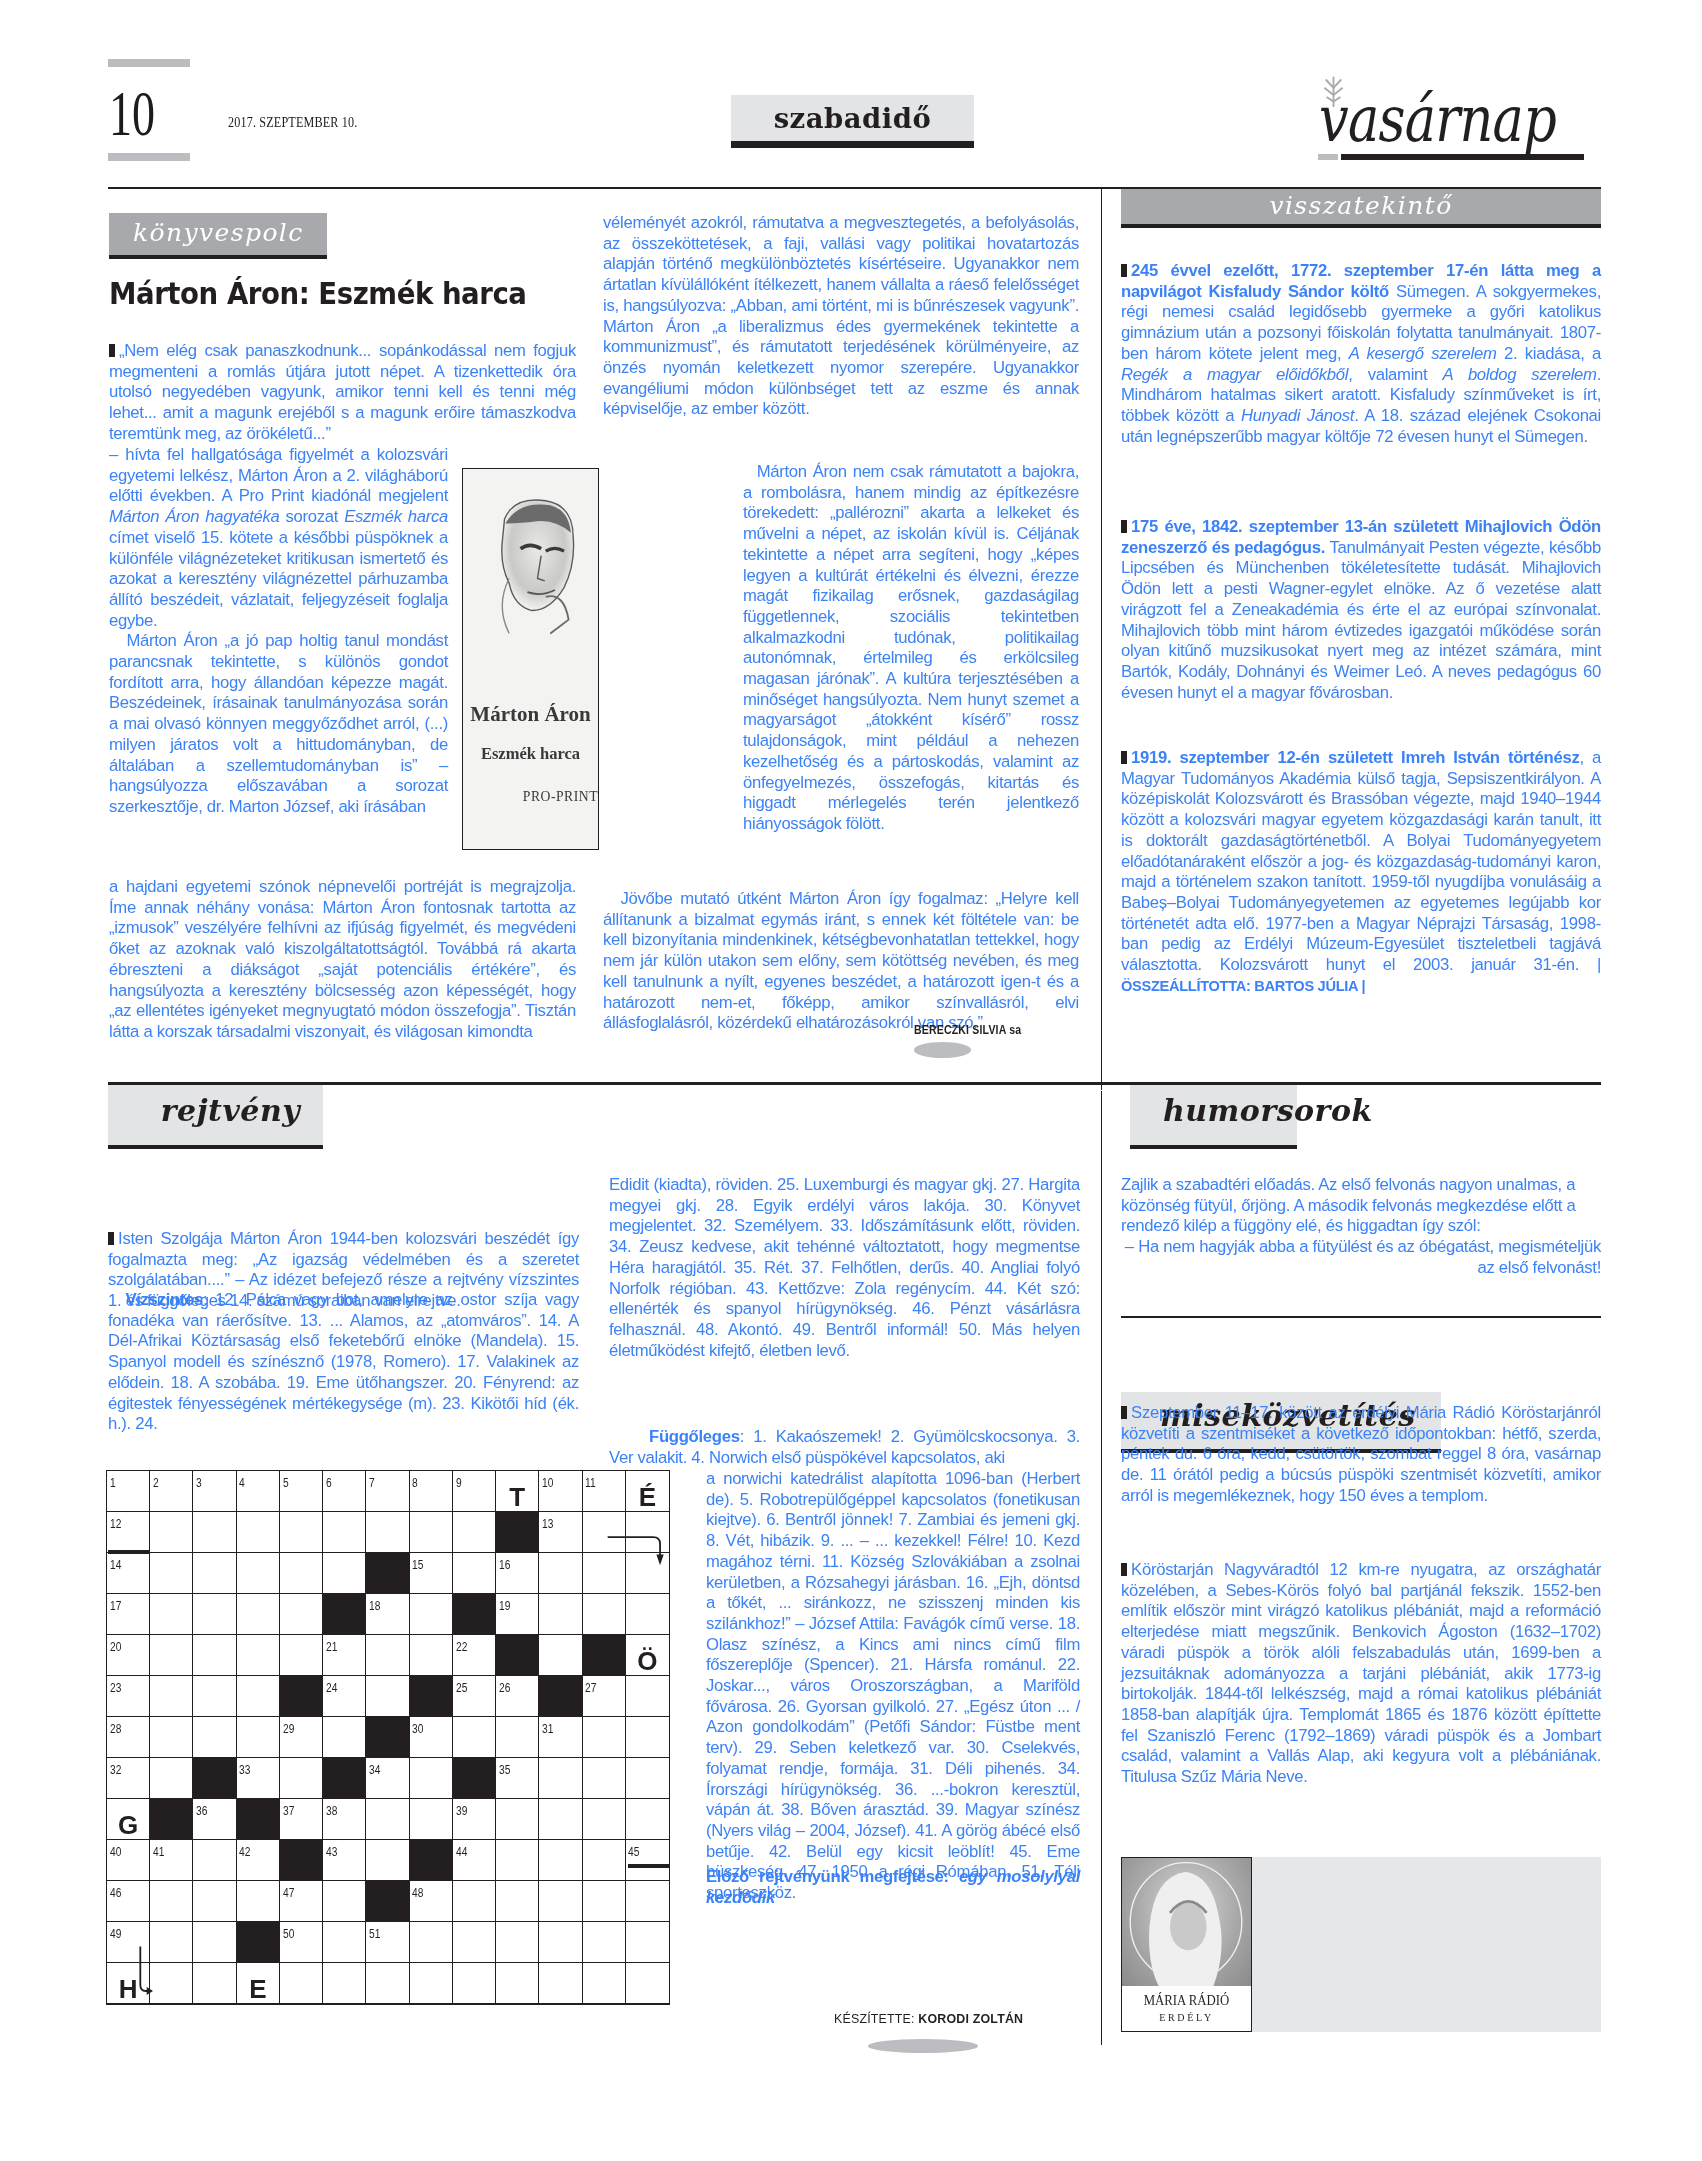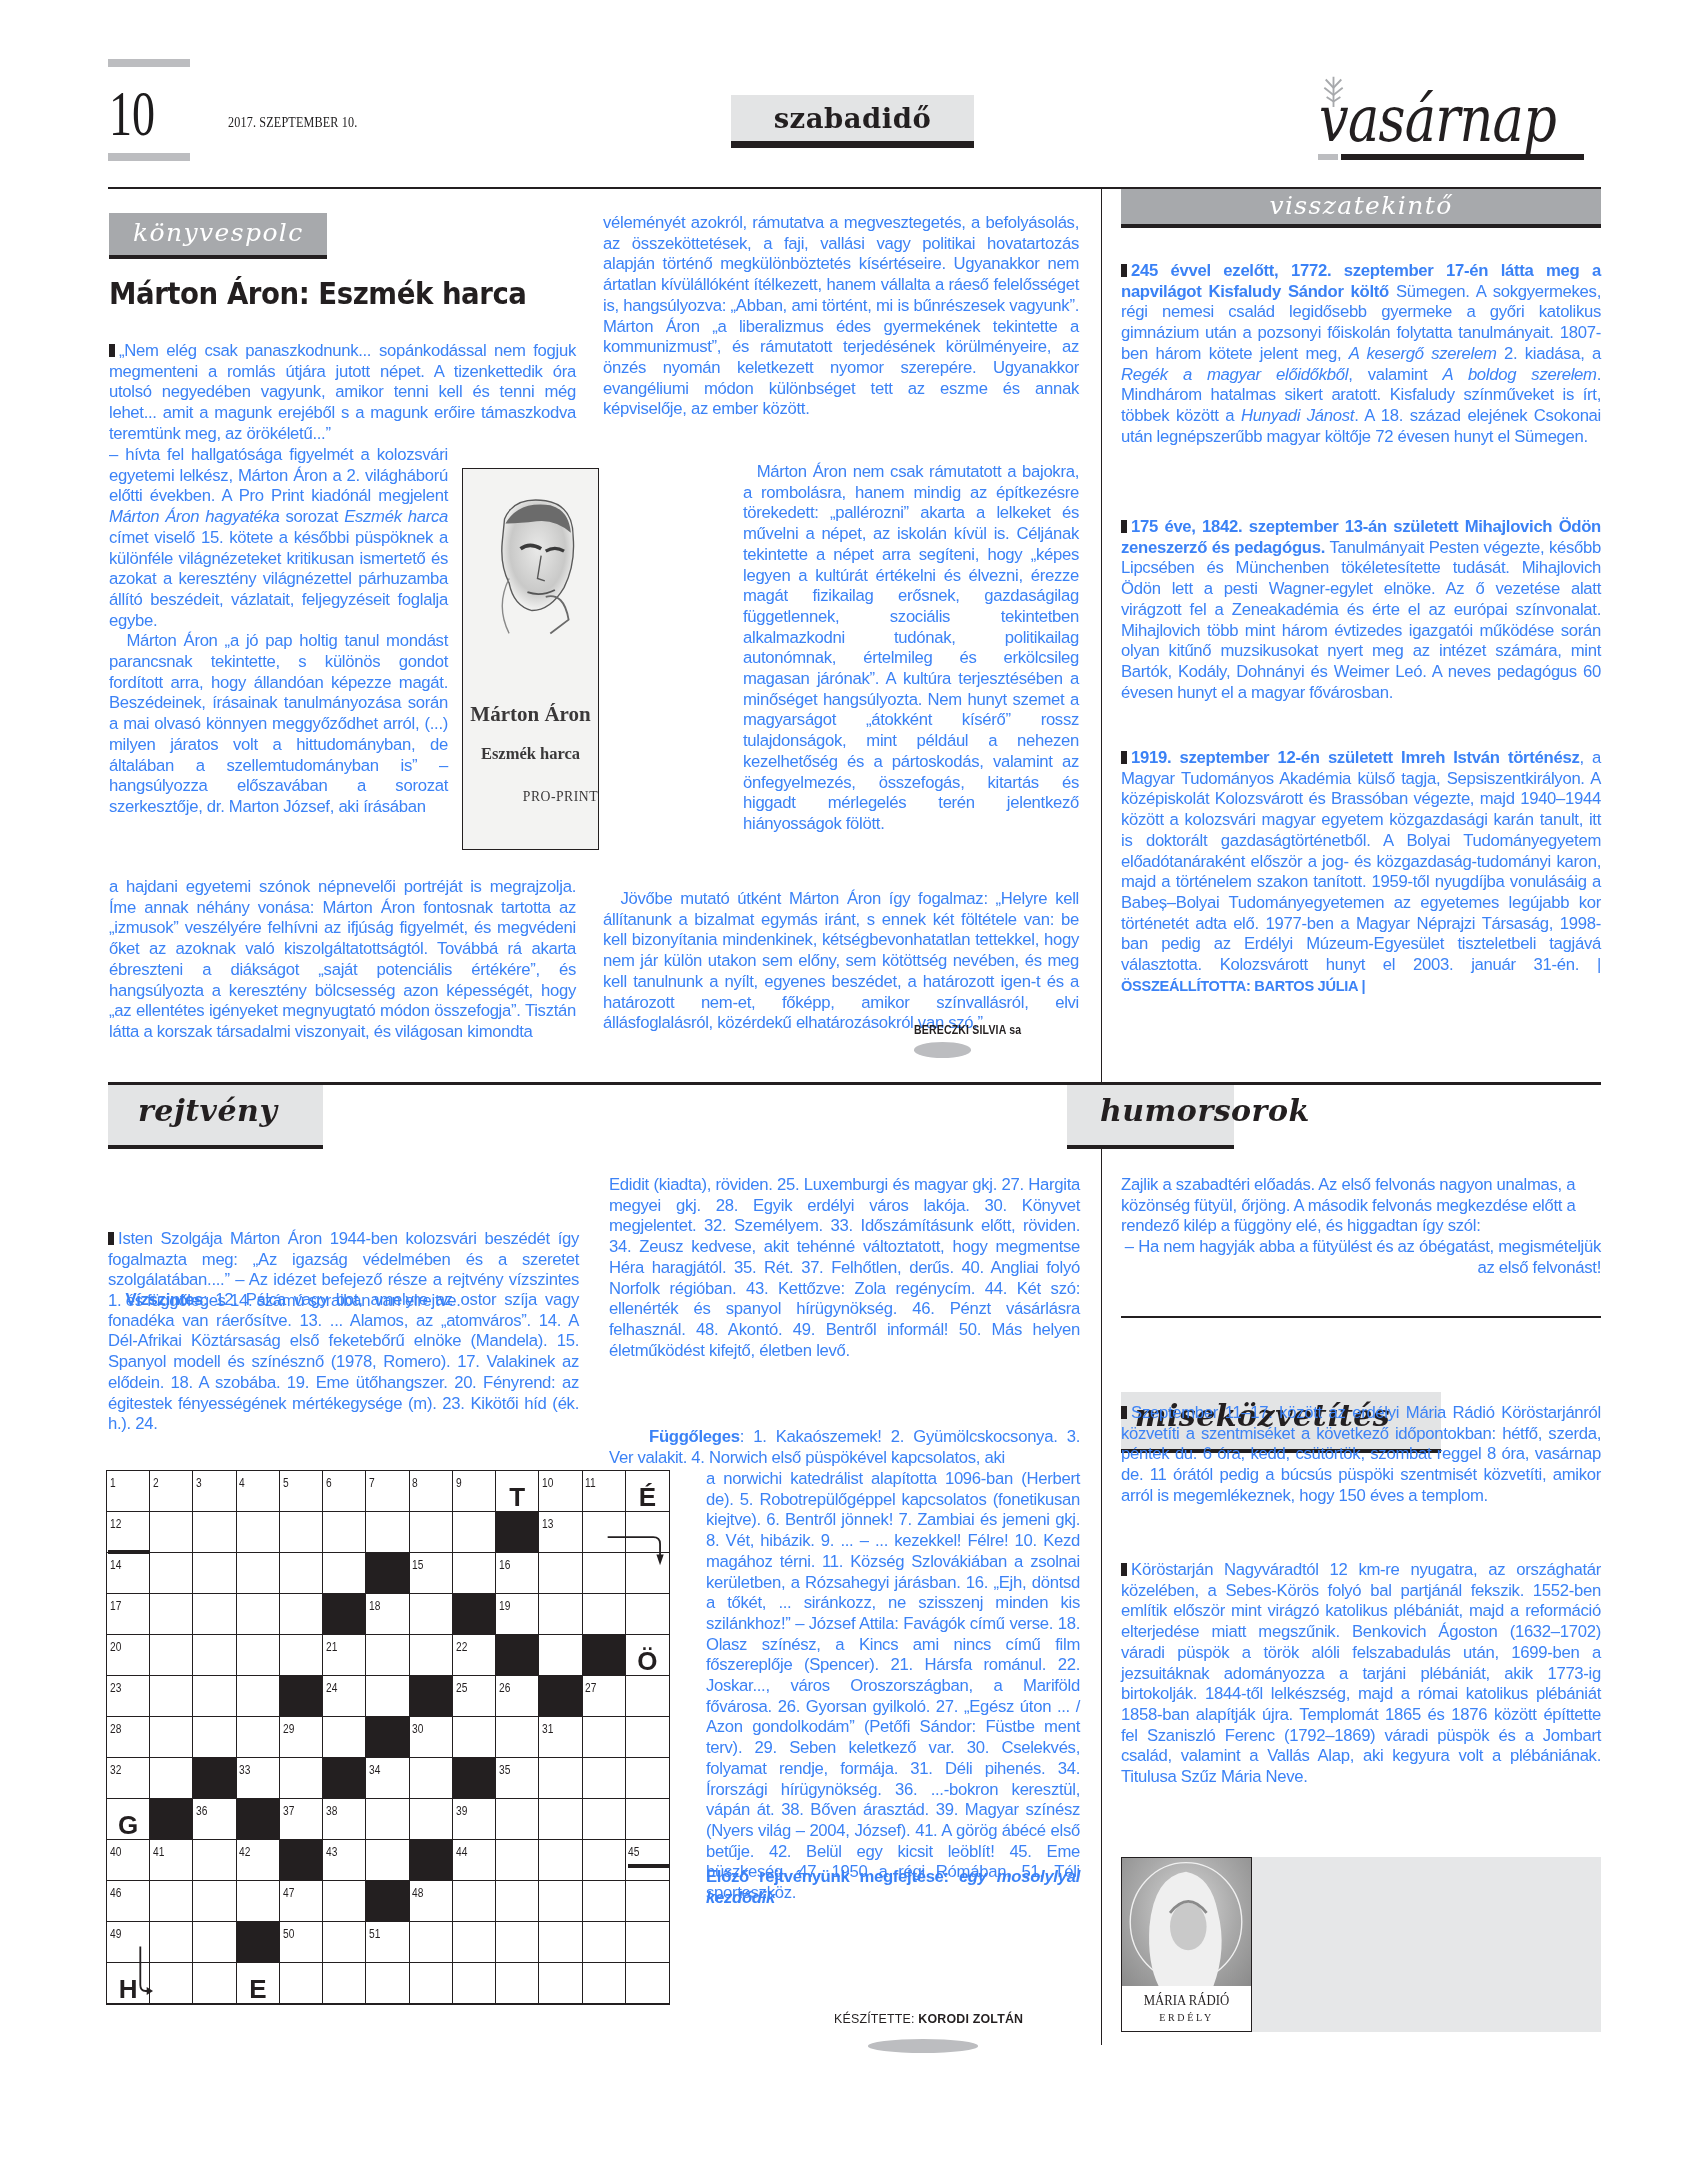--- a/index.html
+++ b/index.html
@@ -22,21 +22,21 @@
   .logo-text { position: absolute; left: 0.9px; top: 13.7px; font-family: "DejaVu Serif", serif; font-style: italic; font-size: 64px; line-height: 64px; color: #231f20; transform: scaleX(0.82); transform-origin: left top; letter-spacing: -0.9px; }
   .logo-underline { position: absolute; left: 23px; top: 81px; width: 243px; height: 5.5px; background: #231f20; }
   .logo-underline-gray { position: absolute; left: 0; top: 81px; width: 20px; height: 5.5px; background: #bcbdc0; }
 
   .rule { background: #231f20; }
   .vrule { background: #231f20; width: 1.4px; }
 
   
   .hbox { background: #a7a9ac; border-bottom: 4.6px solid #231f20; }
   .hbox span { display: block; font-family: "DejaVu Serif", serif; font-style: italic; color: #ffffff; letter-spacing: 1.4px; }
-  .hbox-light { background: #e3e4e5; border-bottom: 4.6px solid #231f20; }
+  .hbox-light { background: #e3e4e5; border-bottom: 4.6px solid #231f20; text-align: center; }
   .hbox-light span { display: block; font-family: "DejaVu Serif", serif; font-style: italic; font-weight: 700; color: #231f20; letter-spacing: 0.5px; }
 
   .headline { font-family: "DejaVu Sans", sans-serif; font-weight: 700; font-size: 30px; line-height: 37px; color: #231f20; letter-spacing: -0.5px; transform: scaleX(0.92); transform-origin: left top; white-space: nowrap; }
 
   
   .book { left: 462px; top: 468px; width: 137px; height: 382px; border: 1.4px solid #231f20; background: #f3f3f2; overflow: hidden; }
   .book-portrait { position: absolute; left: 13.7px; top: 18.3px; width: 110px; height: 151px; }
   .book-title { position: absolute; left: 0; width: 100%; text-align: center; font-family: "Liberation Serif", serif; color: #3a3839; }
 
   
@@ -484,21 +484,21 @@
   <path d="M10 20 L110 20 Q125 20 125 35 L125 62" stroke="#231f20" stroke-width="4" fill="none"></path>
   <polygon points="117,58 133,58 125,82" fill="#231f20"></polygon>
 </svg>
 <svg class="abs" style="left:113px;top:1942px;" width="41" height="59" viewBox="0 0 90 130">
   <path d="M60 10 L60 95 Q60 108 72 108 L76 108" stroke="#231f20" stroke-width="4" fill="none"></path>
   <polygon points="74,99 74,117 88,108" fill="#231f20"></polygon>
 </svg>
 <div class="abs" style="left:108px;top:1550px;width:42px;height:3.7px;background:#231f20;"></div>
 <div class="abs" style="left:628px;top:1864px;width:42px;height:3.7px;background:#231f20;"></div>
 
-<div class="abs hbox-light" style="left:1067px;top:1085px;width:167px;height:64px;">
+<div class="abs hbox-light" style="left:1130px;top:1085px;width:167px;height:64px;">
   <span style="font-size:30px;line-height:51px;padding-left:33px;">humorsorok</span>
 </div>
 <div class="abs txt" style="left:1121px;top:1175px;width:480px;">
   <p style="text-align:left;">Zajlik a szabadtéri előadás. Az első felvonás nagyon unalmas, a közönség fütyül, őrjöng. A második felvonás megkezdése előtt a rendező kilép a függöny elé, és higgadtan így szól:</p>
   <p style="text-align:right;">– Ha nem hagyják abba a fütyülést és az óbégatást, megismételjük az első felvonást!</p>
 </div>
 
 <div class="abs rule" style="left:1121px;top:1316px;width:480px;height:2.3px;"></div>
 <div class="abs hbox-light" style="left:1121px;top:1392px;width:320px;height:61px;">
   <span style="font-size:30px;line-height:48px;padding-left:13.7px;">miseközvetítés</span>

